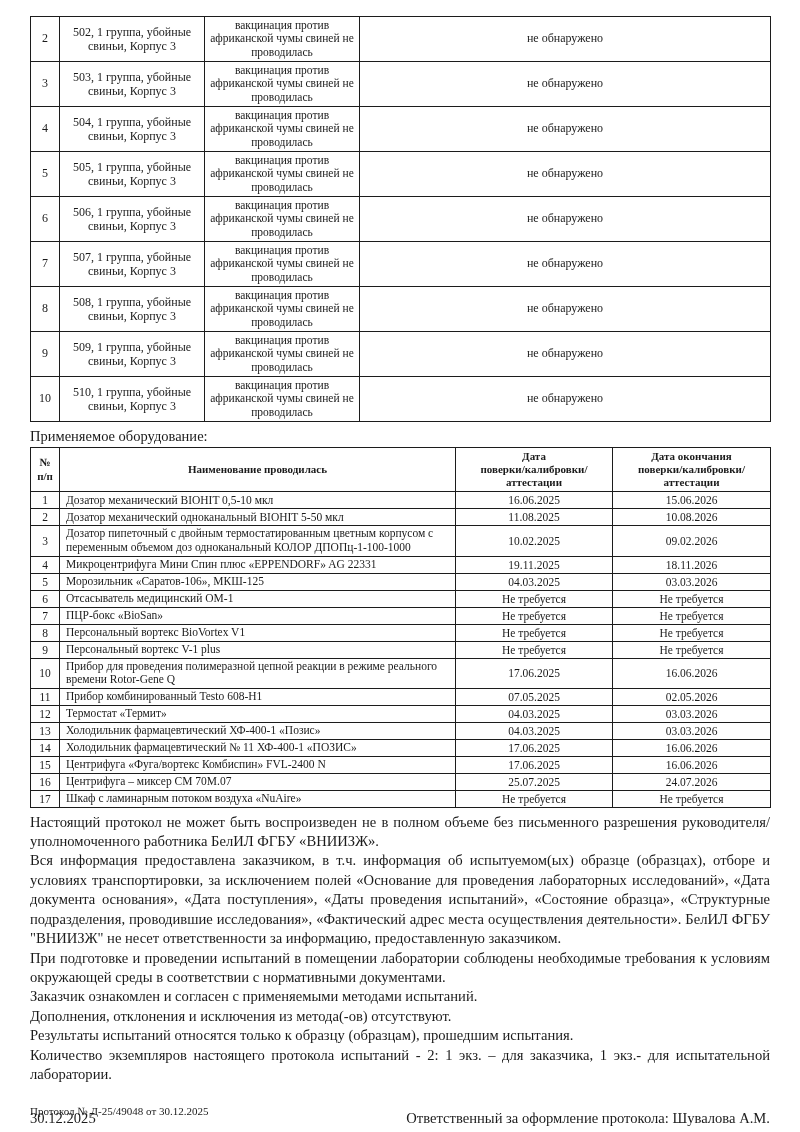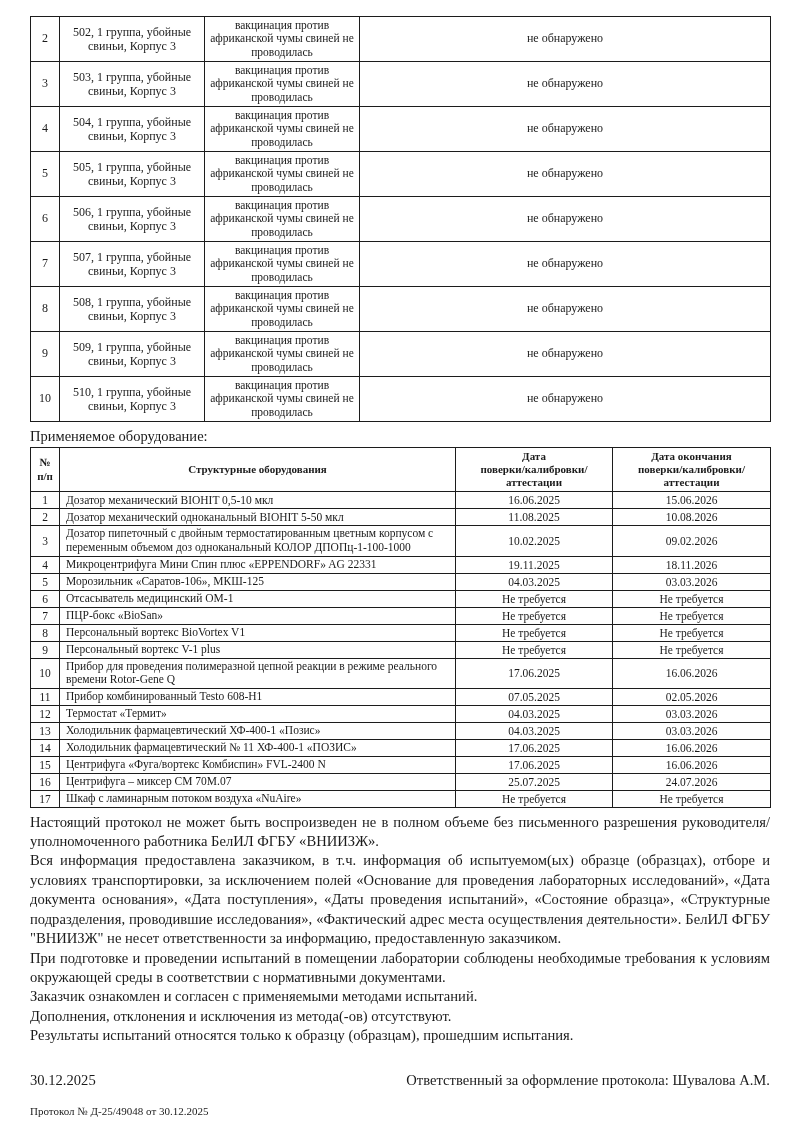--- a/index.html
+++ b/index.html
@@ -163,21 +163,21 @@
         <col class="col-name">
         <col class="col-date1">
         <col class="col-date2">
     </colgroup>
     <thead>
       <tr>
         <th>
           <div>№</div>
           <div>п/п</div>
         </th>
-        <th>Структурные оборудования</th>
+        <th>Наименование проводилась</th>
         <th>
           <div>Дата</div>
           <div>поверки/калибровки/аттестации</div>
         </th>
         <th>
           <div>Дата окончания</div>
           <div>поверки/калибровки/аттестации</div>
         </th>
       </tr>
     </thead>
@@ -312,20 +312,21 @@
         <p>Вся информация предоставлена заказчиком, в т.ч. информация об испытуемом(ых) образце (образцах), отборе и условиях транспортировки, за исключением полей «Основание для проведения лабораторных исследований», «Дата документа основания», «Дата поступления», «Даты проведения испытаний», «Состояние образца», «Структурные подразделения, проводившие исследования», «Фактический адрес места осуществления деятельности». БелИЛ ФГБУ "ВНИИЗЖ" не несет ответственности за информацию, предоставленную заказчиком.</p>
 
         <p>При подготовке и проведении испытаний в помещении лаборатории соблюдены необходимые требования к условиям окружающей среды в соответствии с нормативными документами.</p>
 
         <p>Заказчик ознакомлен и согласен с применяемыми методами испытаний.</p>
 
         <p>Дополнения, отклонения и исключения из метода(-ов) отсутствуют.</p>
 
         <p>Результаты испытаний относятся только к образцу (образцам), прошедшим испытания.</p>
 
+        <p>Количество экземпляров настоящего протокола испытаний - 2: 1 экз. – для заказчика, 1 экз.- для испытательной лаборатории.</p>
       </div>
   </div>
 
   <div class="signoff-row">
     <span>30.12.2025</span>
     <span>Ответственный за оформление протокола: Шувалова А.М.</span>
   </div>
 
   <div class="footer">
     <div>Протокол № Д-25/49048 от 30.12.2025</div>

